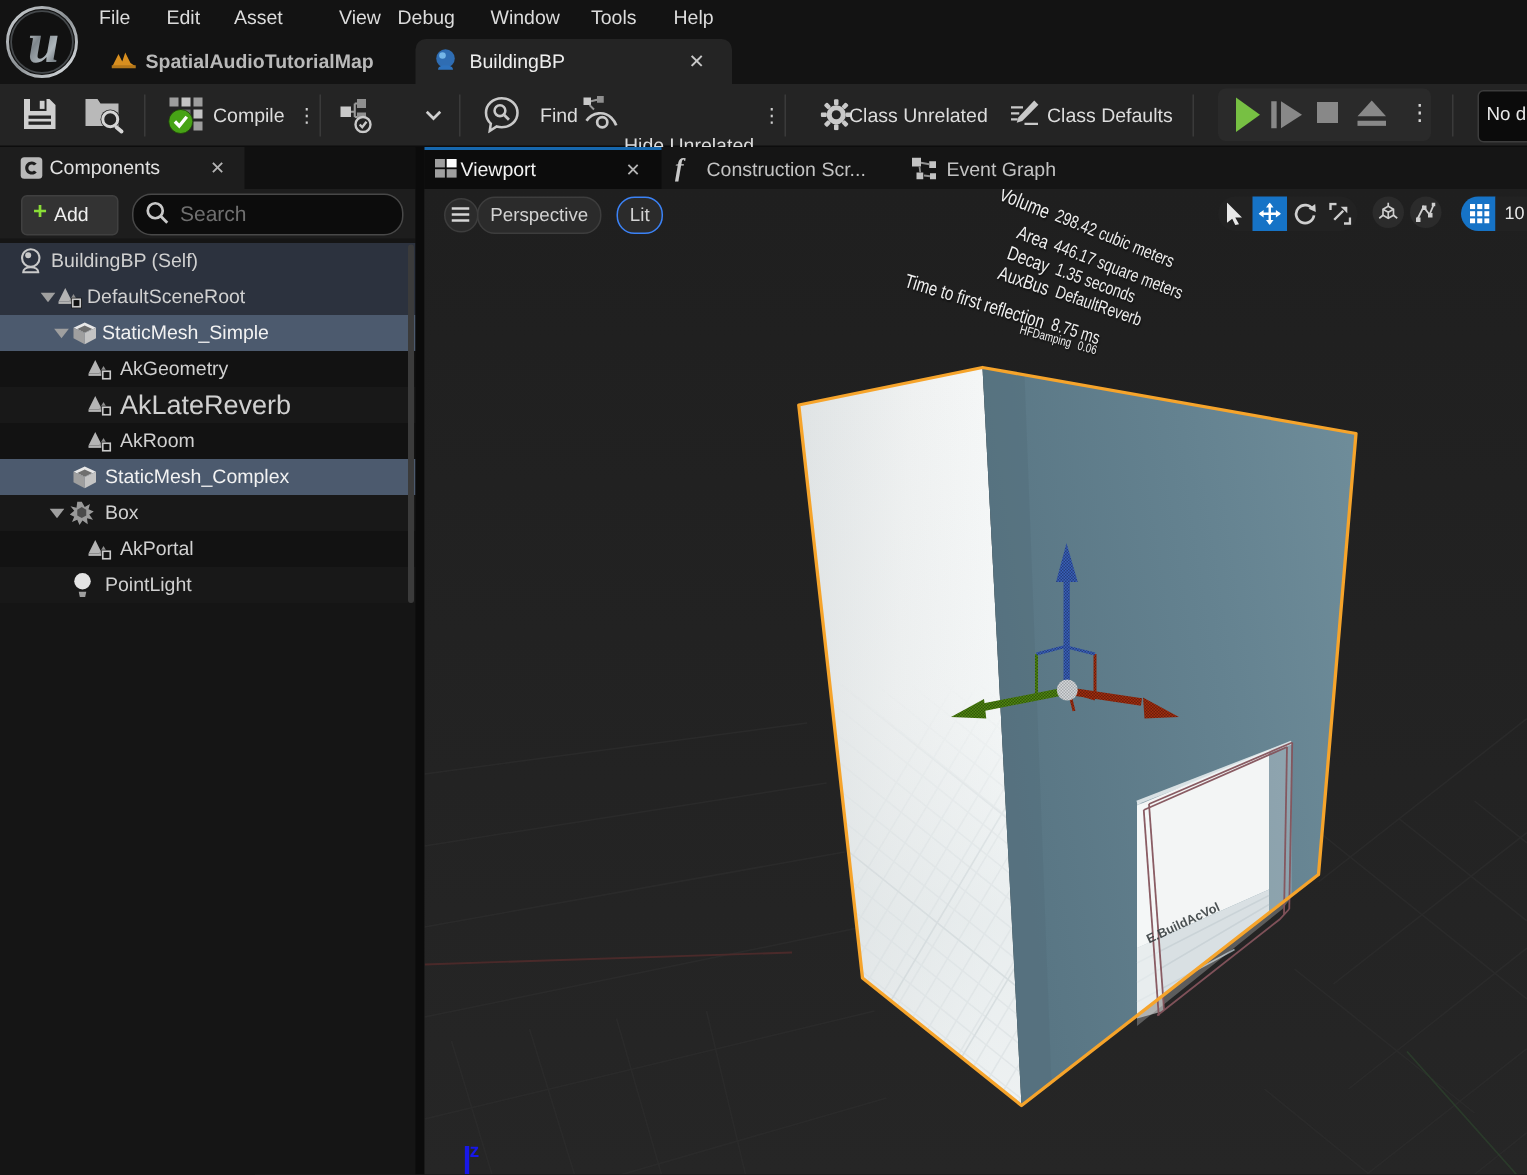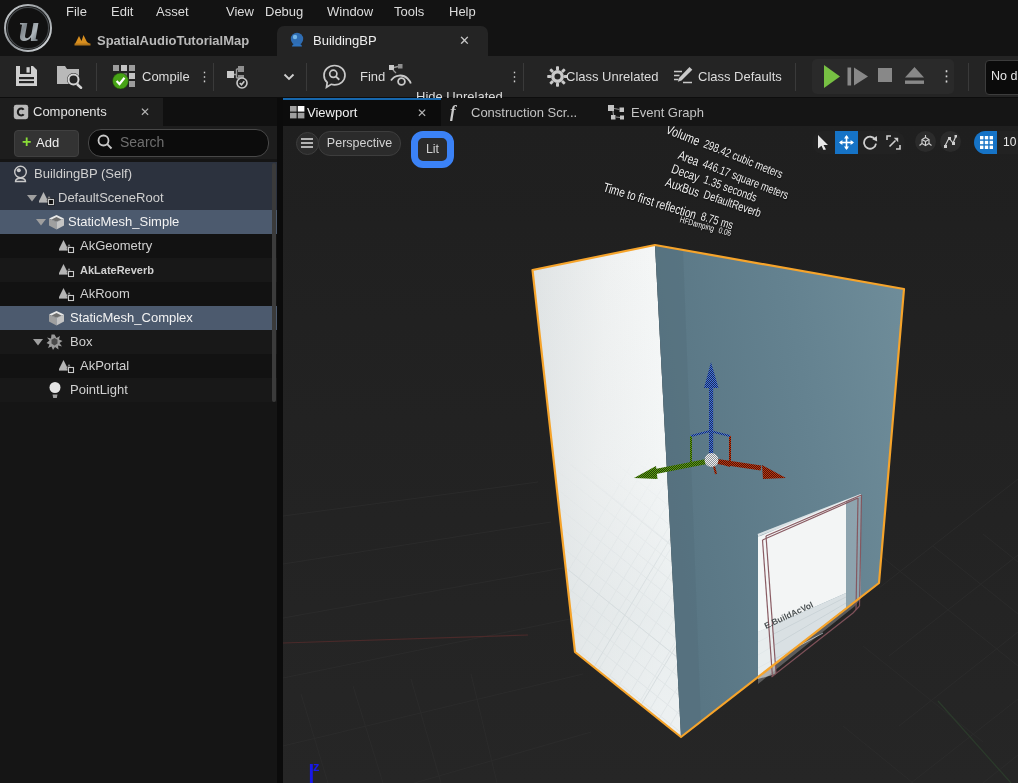--- a/index.html
+++ b/index.html
@@ -237,21 +237,21 @@
     <span class="abs" style="left:80px;top:72px;height:24px;line-height:24px;font-size:13px;color:#d0d0d0;">AkGeometry</span>
     <div class="abs" style="left:0;top:96px;width:277px;height:24px;background:#181818;"></div>
     <svg class="abs" style="left:58px;top:100px;" width="17" height="16" viewBox="0 0 17 16">
       <polygon points="1,11 5.5,2 10,11" fill="#b4b4b4"></polygon>
       <polygon points="8,11 11,6 14,11" fill="#8d8d8d"></polygon>
       <rect x="1" y="11" width="13" height="1.6" fill="#b4b4b4"></rect>
       <rect x="9.5" y="8.5" width="7" height="7" fill="#121212"></rect>
       <rect x="10.5" y="9.5" width="5" height="5" fill="none" stroke="#c9c9c9" stroke-width="1.1"></rect>
       <path d="M14 10.8 L12.5 10.8 L12.5 13.2 L14 13.2" stroke="#121212" stroke-width="1" fill="none"></path>
     </svg>
-    <span class="abs" style="left:80px;top:96px;height:24px;line-height:24px;font-size:11px;color:#d0d0d0;font-weight:bold;">AkLateReverb</span>
+    <span class="abs" style="left:80px;top:96px;height:24px;line-height:24px;font-size:18px;color:#d0d0d0;">AkLateReverb</span>
     <div class="abs" style="left:0;top:120px;width:277px;height:24px;background:#121212;"></div>
     <svg class="abs" style="left:58px;top:124px;" width="17" height="16" viewBox="0 0 17 16">
       <polygon points="1,11 5.5,2 10,11" fill="#b4b4b4"></polygon>
       <polygon points="8,11 11,6 14,11" fill="#8d8d8d"></polygon>
       <rect x="1" y="11" width="13" height="1.6" fill="#b4b4b4"></rect>
       <rect x="9.5" y="8.5" width="7" height="7" fill="#121212"></rect>
       <rect x="10.5" y="9.5" width="5" height="5" fill="none" stroke="#c9c9c9" stroke-width="1.1"></rect>
       <path d="M14 10.8 L12.5 10.8 L12.5 13.2 L14 13.2" stroke="#121212" stroke-width="1" fill="none"></path>
     </svg>
     <span class="abs" style="left:80px;top:120px;height:24px;line-height:24px;font-size:13px;color:#d0d0d0;">AkRoom</span>
@@ -501,21 +501,21 @@
 
 <div class="abs" style="left:13px;top:6px;width:21px;height:21px;background:#2b2b2b;border:1px solid #3d3d3d;border-radius:50%;"></div>
 <svg class="abs" style="left:18px;top:12px;" width="12" height="10" viewBox="0 0 12 10">
       <g stroke="#d6d6d6" stroke-width="1.6">
         <path d="M0 1 L12 1"></path>
         <path d="M0 5 L12 5"></path>
         <path d="M0 9 L12 9"></path>
       </g>
     </svg>
 <div class="abs" style="left:35px;top:5px;width:81px;height:23px;background:#2b2b2b;border:1px solid #3d3d3d;border-radius:12px;color:#d2d2d2;font-size:12.5px;text-align:center;line-height:23px;">Perspective</div>
-<div class="abs" style="left:128px;top:5px;width:29px;height:23px;background:#2b2b2b;border:7px solid #3b82f6;border-radius:12px;color:#d2d2d2;font-size:12.5px;text-align:center;line-height:23px;">Lit</div>
+<div class="abs" style="left:128px;top:5px;width:29px;height:23px;background:#2b2b2b;border:1px solid #3b82f6;border-radius:12px;color:#d2d2d2;font-size:12.5px;text-align:center;line-height:23px;">Lit</div>
 
 <div class="abs" style="left:529px;top:5px;width:93px;height:23px;background:#222222;border-radius:12px;"></div>
 <div class="abs" style="left:552px;top:5px;width:23px;height:23px;background:#1673c6;"></div>
 <svg class="abs" style="left:534px;top:9px;" width="13" height="15" viewBox="0 0 13 15">
       <path d="M1 0 L11 10 L6.5 10 L9 14.5 L6.5 15 L4.5 10.8 L1 13.5 Z" fill="#e8e8e8"></path>
     </svg>
 <svg class="abs" style="left:556px;top:9px;" width="15" height="15" viewBox="0 0 15 15">
       <g stroke="#fff" stroke-width="1.6">
         <path d="M7.5 1 L7.5 14"></path>
         <path d="M1 7.5 L14 7.5"></path>

